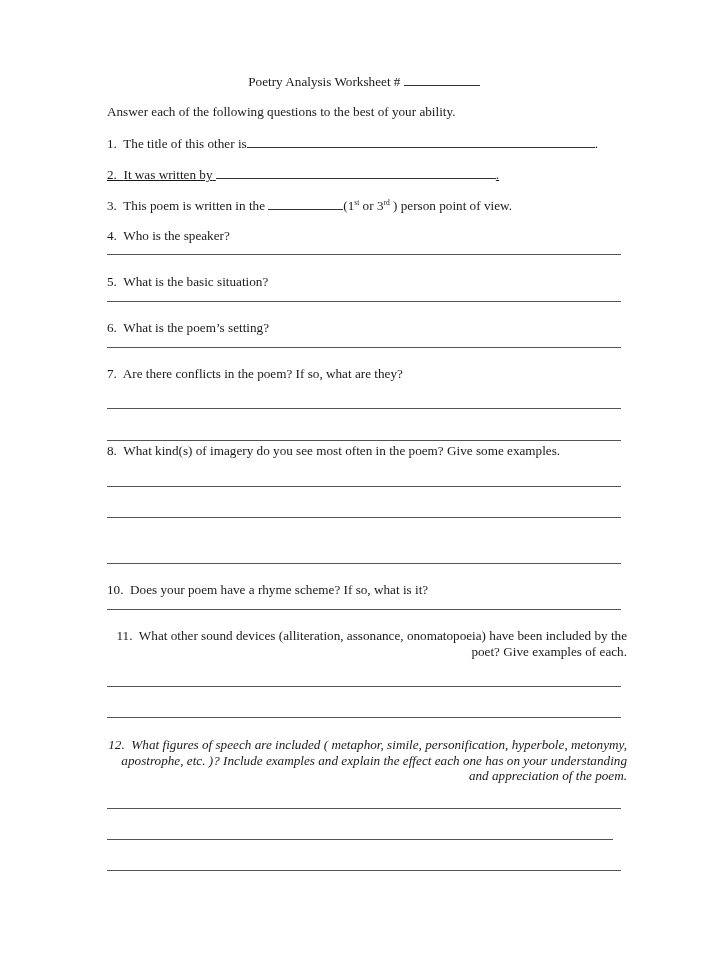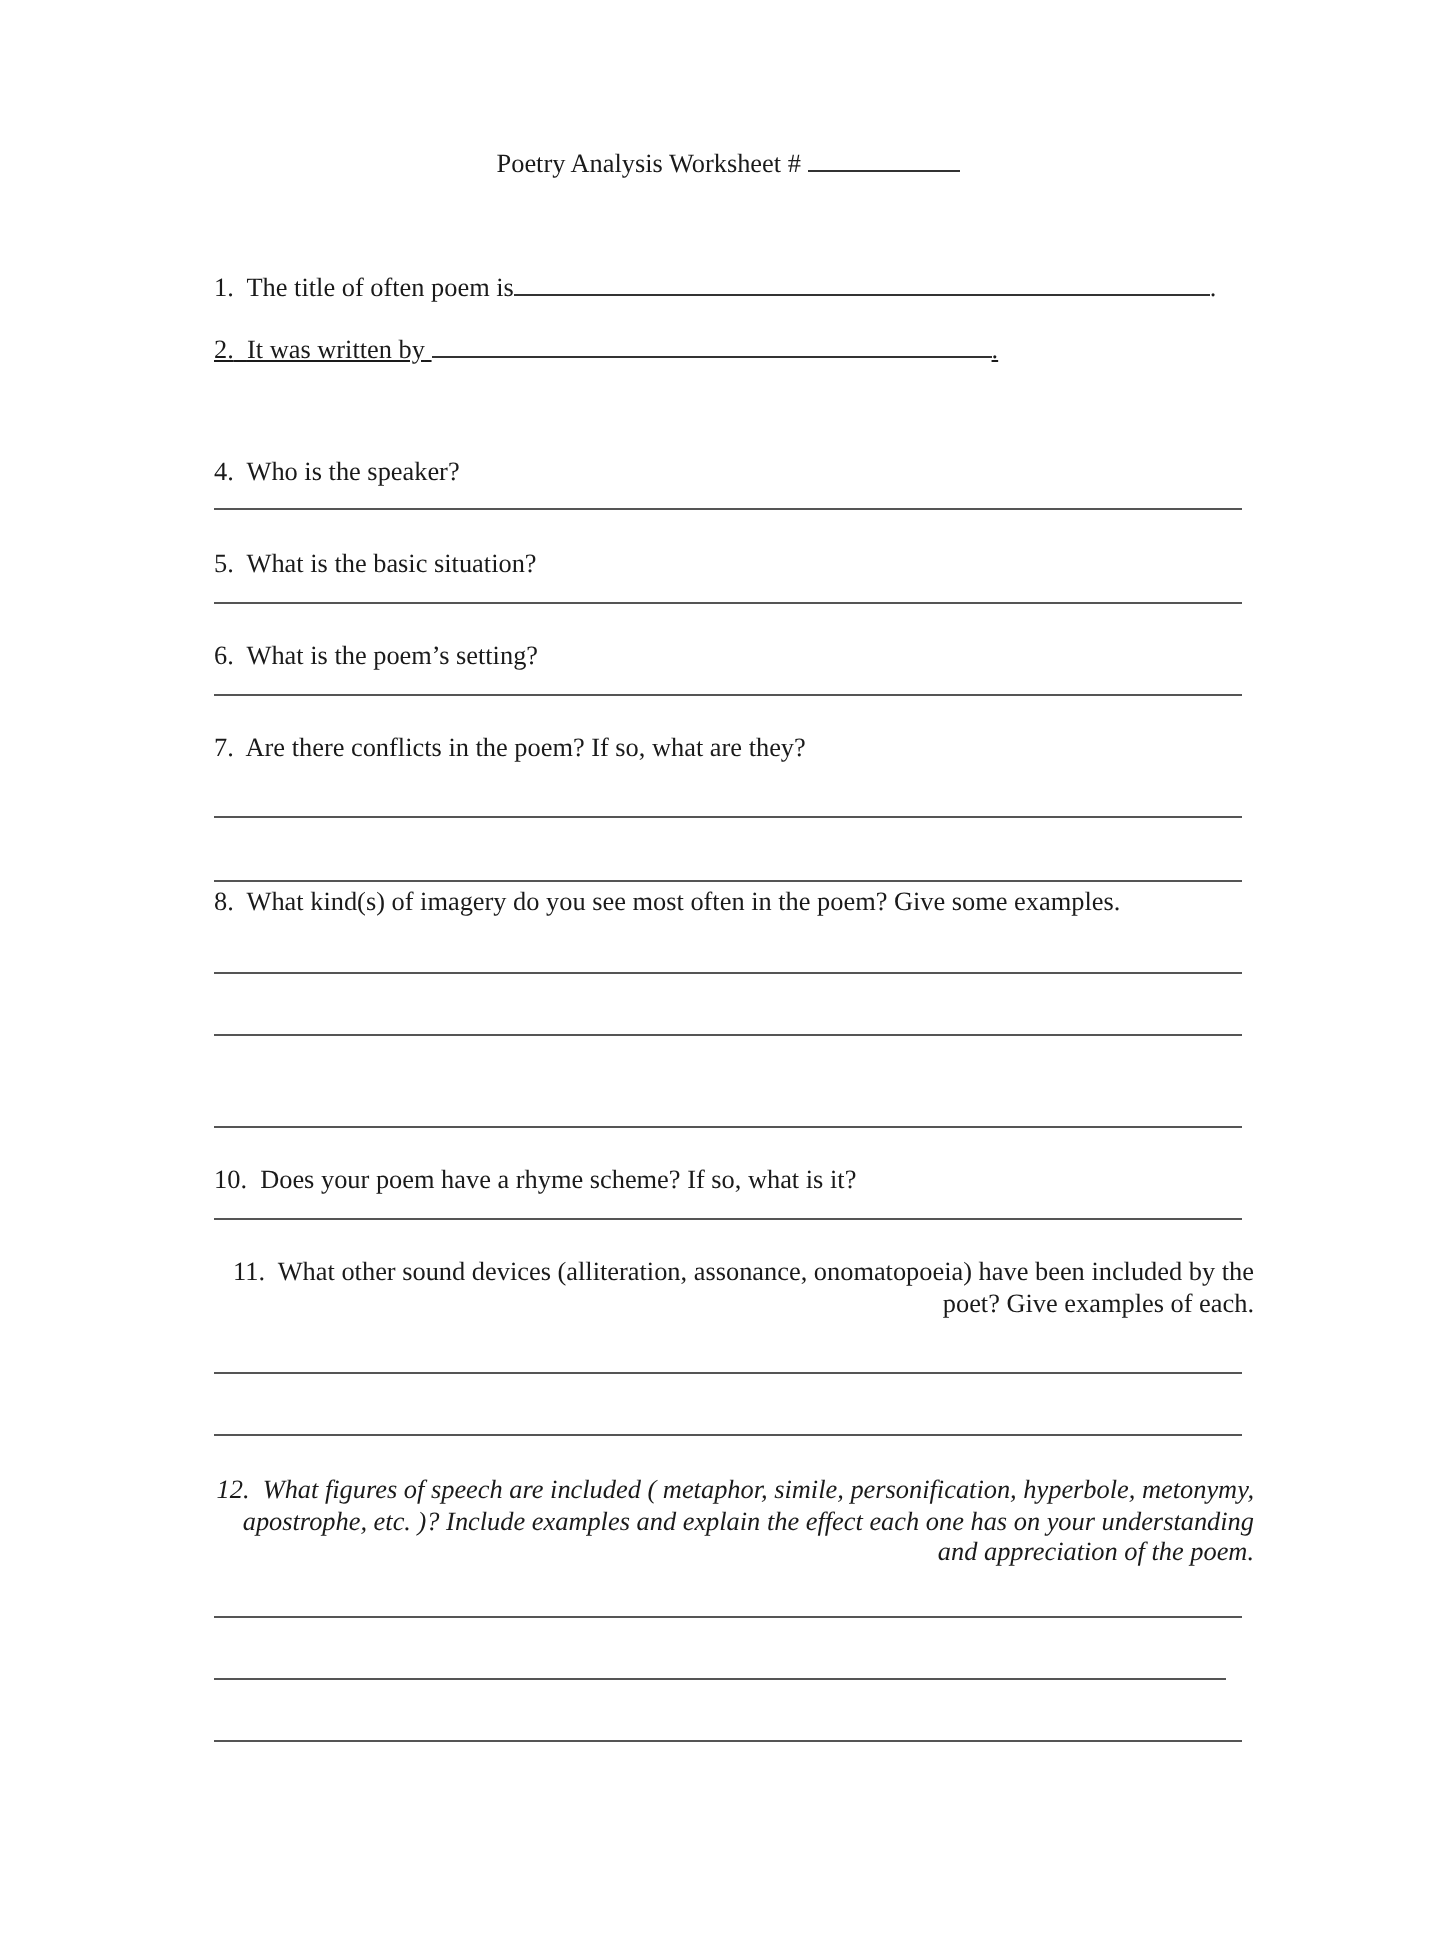--- a/index.html
+++ b/index.html
@@ -16,32 +16,38 @@
 </head>
 <body>
 
 <div class="page">
 
   <div class="t title">
     <span>Poetry Analysis Worksheet #</span>
     <span class="blank" style="width:76px;"></span>
   </div>
 
+  <div class="t" style="left:107px; top:104px;">Answer each of the following questions to the best of your ability.</div>
 
   <div class="t" style="left:107px; top:135px;">
     <span>1.</span>&nbsp;
-    <span>The title of often poem is</span><span class="blank" style="width:348px;"></span><span>.</span>
+    <span>The title of this other is</span><span class="blank" style="width:348px;"></span><span>.</span>
   </div>
 
   <div class="t" style="left:107px; top:166px;text-decoration:underline;">
     <span>2.</span>&nbsp;
     <span>It was written by</span>
     <span class="blank" style="width:280px;"></span><span>.</span>
   </div>
 
+  <div class="t" style="left:107px; top:197px;">
+    <span>3.</span>&nbsp;
+    <span>This poem is written in the</span>
+    <span class="blank" style="width:75px;"></span><span>(1</span><sup>st</sup><span> or 3</span><sup>rd</sup><span> ) person point of view.</span>
+  </div>
 
   <div class="t" style="left:107px; top:228px;">
     <span>4.</span>&nbsp;
     <span>Who is the speaker?</span>
   </div>
   <div class="line" style="left:107px; width:514px; top:254px;"></div>
 
   <div class="t" style="left:107px; top:274px;">
     <span>5.</span>&nbsp;
     <span>What is the basic situation?</span>

